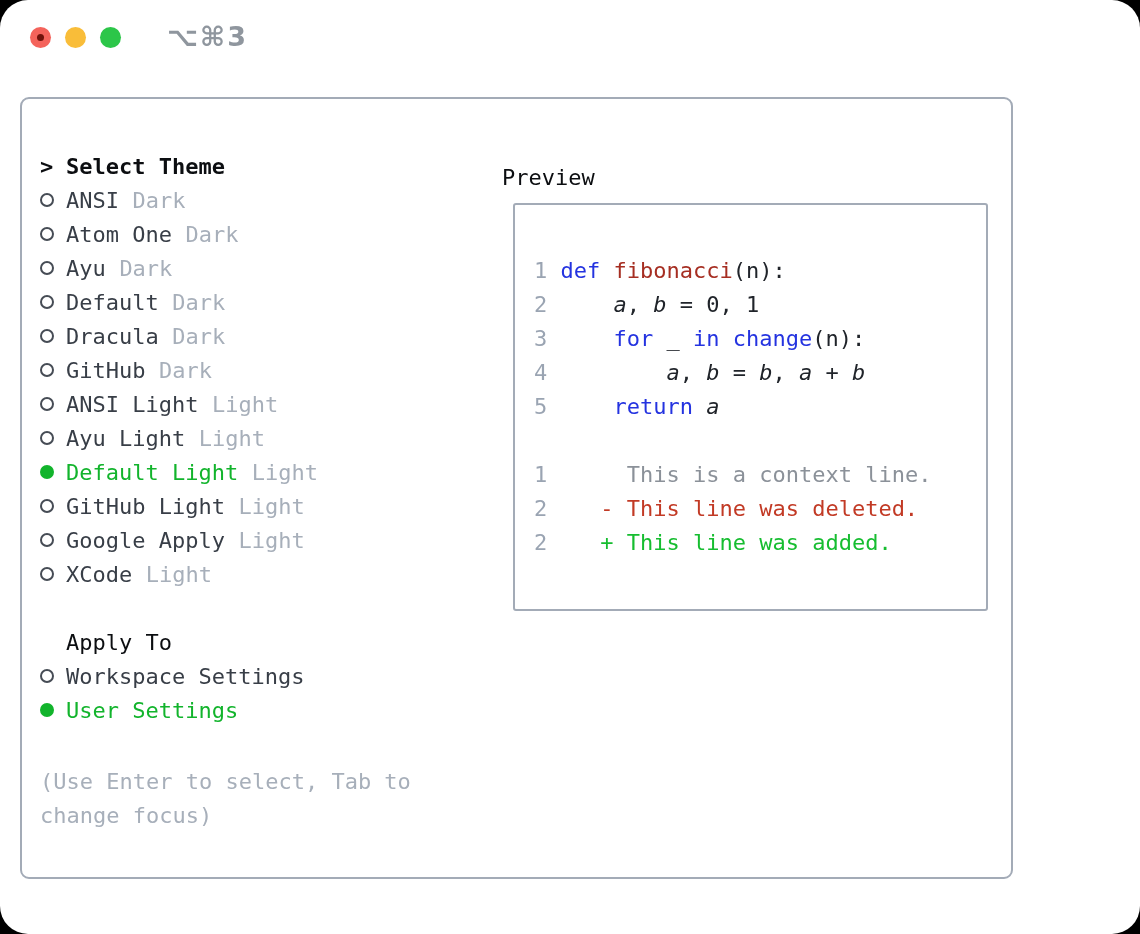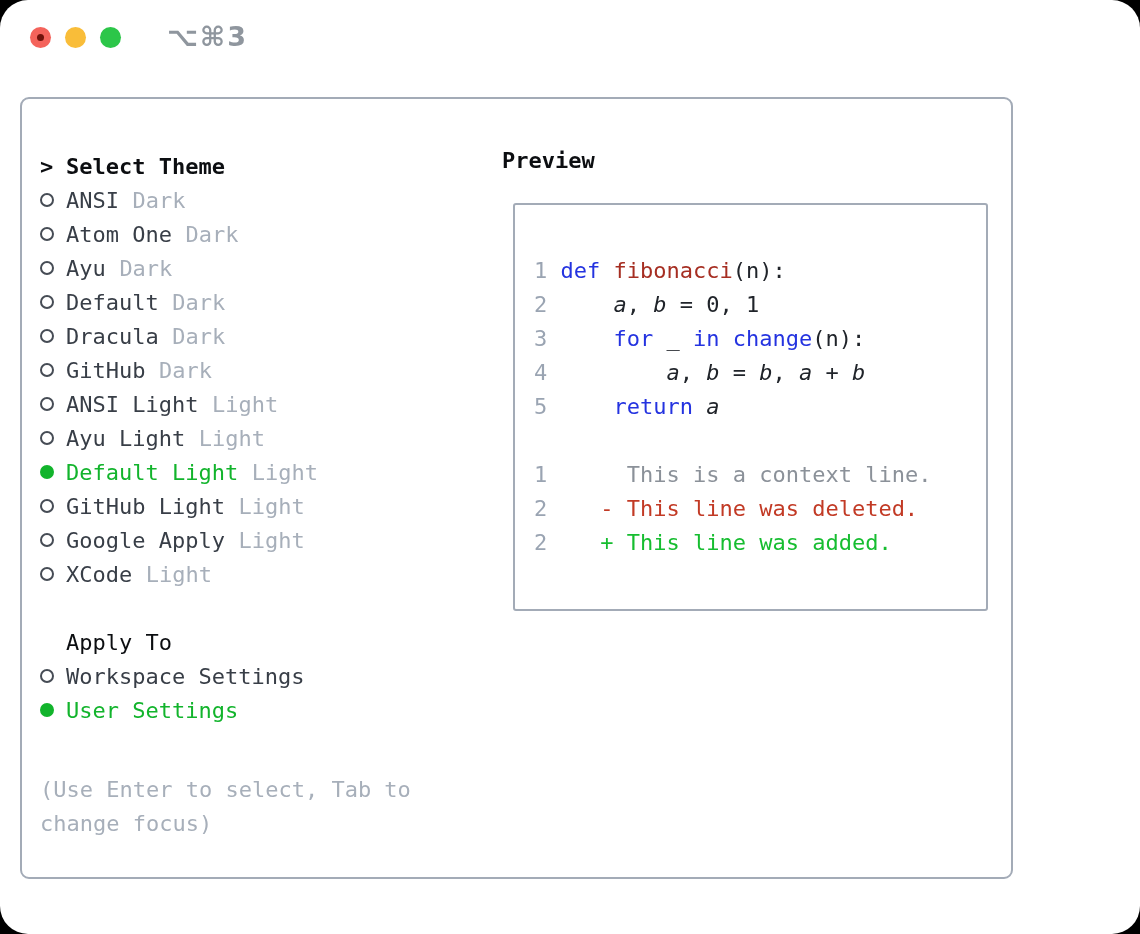--- a/index.html
+++ b/index.html
@@ -41,26 +41,26 @@
   .circle.selected{background:var(--accent_green);border-color:var(--accent_green);}
   .cursor{font-weight:bold;color:var(--text_black);}
   .hdr{font-weight:bold;color:var(--text_black);}
   .theme-name{color:var(--text_dark);}
   .theme-variant{color:var(--muted);margin-left:0.62em;}
   .row.selected .theme-name{color:var(--accent_green);}
   .apply-label{color:var(--text_dark);}
   .row.selected .apply-label{color:var(--accent_green);}
   .subhdr{color:var(--text_black);padding-left:26px;}
   .help{
-    margin-top:12px;width:435px;color:var(--muted);font-size:22px;line-height:34px;
+    margin-top:4px;width:435px;color:var(--muted);font-size:22px;line-height:34px;
   }
   
   .preview-hdr{
-    position:absolute;left:480px;top:44px;height:34px;display:flex;
-    align-items:center;font-size:22px;font-weight:bold;color:var(--text_black);
+    position:absolute;left:480px;top:61px;height:34px;display:flex;
+    align-items:center;font-size:22px;font-weight:normal;color:var(--text_black);
   }
   .preview-box{
     position:absolute;left:491px;top:104px;width:475px;height:408px;
     box-sizing:border-box;border:2px solid var(--border);border-radius:3px;
     background:#fff;overflow:hidden;
   }
   .code{padding:49px 0 0 19px;font-size:22px;}
   .code-line{height:34px;line-height:34px;white-space:pre;}
   .seg-ln{color:var(--line_number);}
   .seg-kw{color:var(--keyword_blue);}

